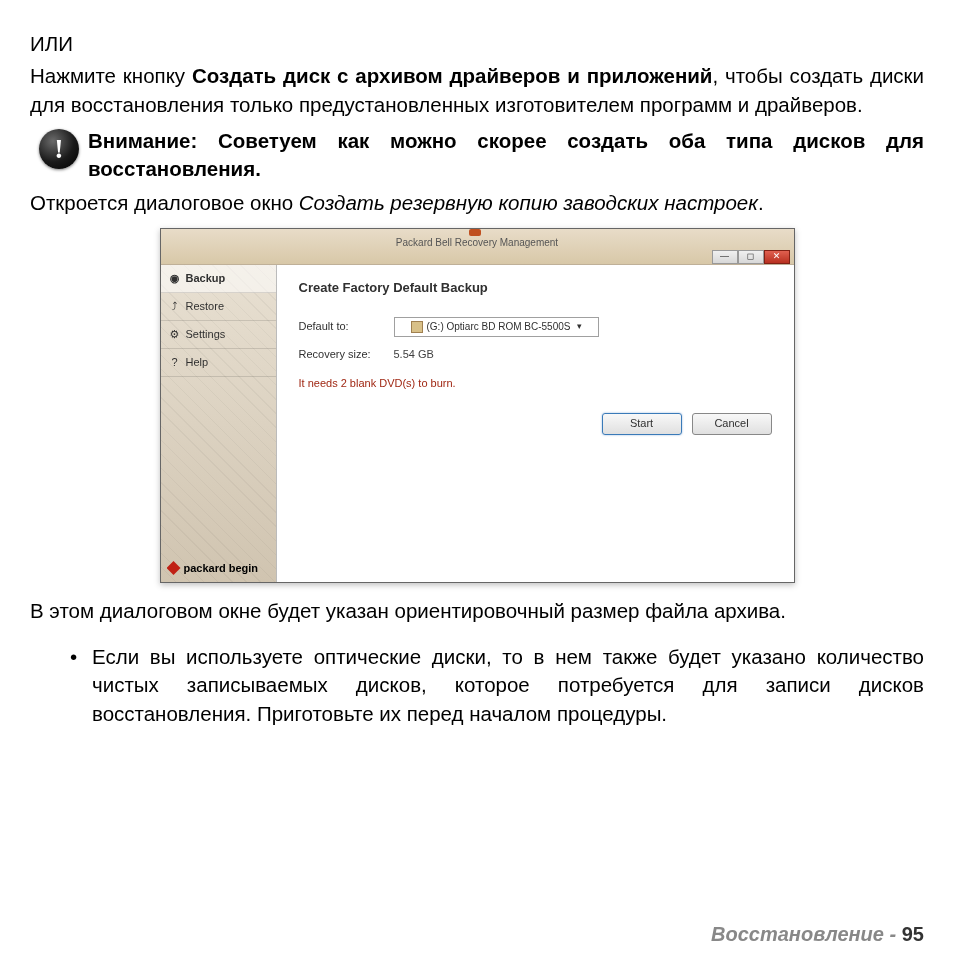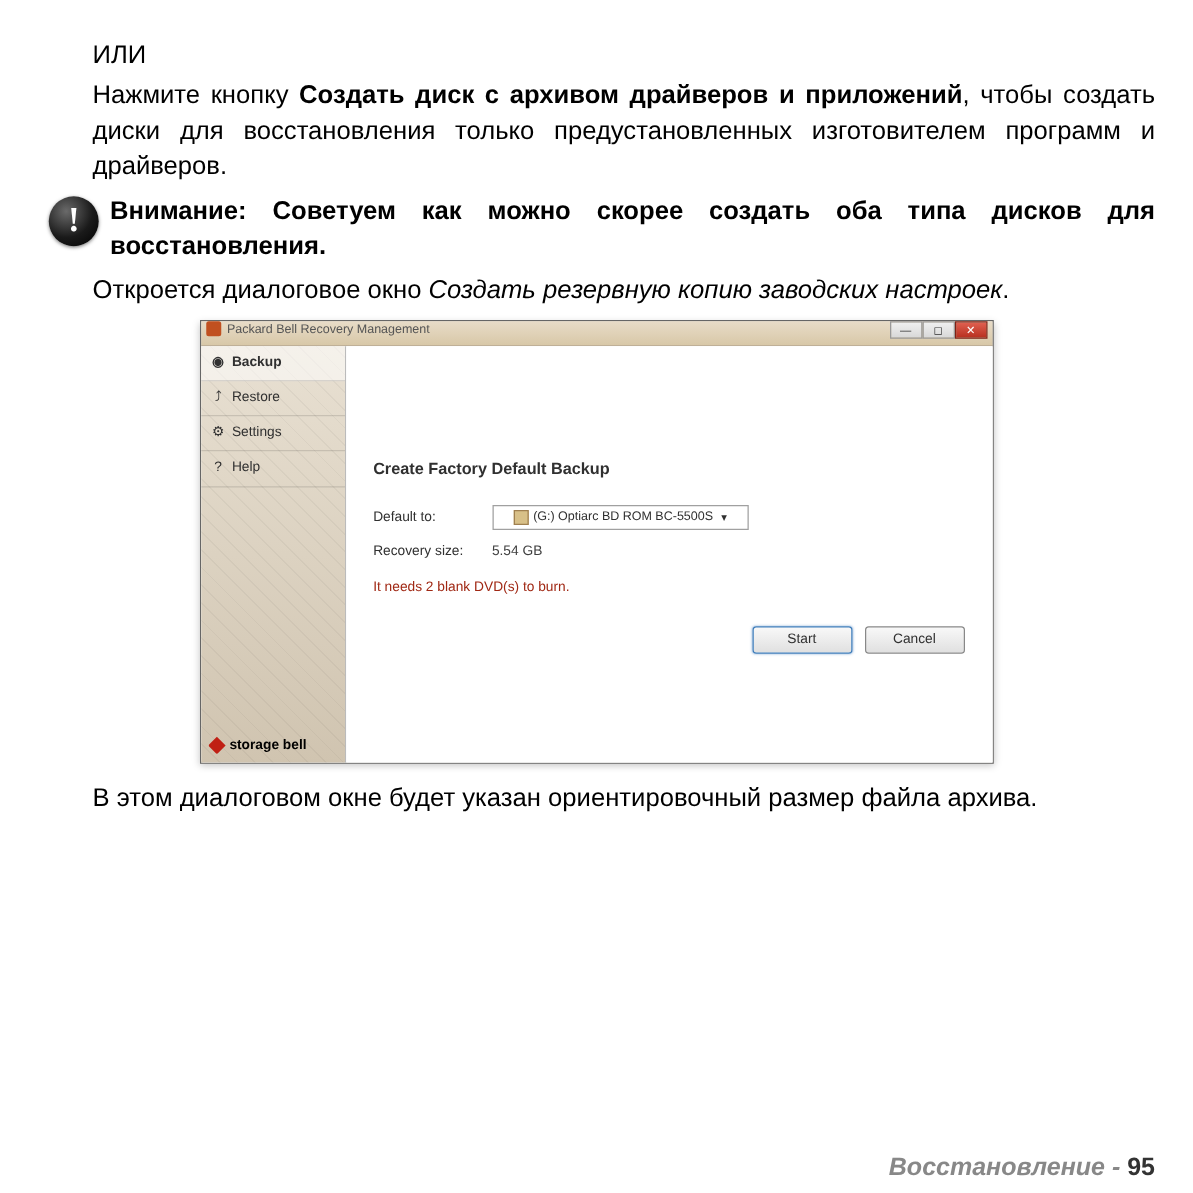--- a/index.html
+++ b/index.html
@@ -9,21 +9,21 @@
     background: #ffffff;
     font-family: Arial, Helvetica, sans-serif;
     color: #000000;
     position: relative;
   }
   .doc-text {
     padding: 30px 30px 0 30px;
     font-size: 20.5px;
     line-height: 1.38;
   }
-  .doc-text p { margin-bottom: 4px; margin-left: 44px; }
+  .doc-text p { margin-bottom: 4px; }
   .p-justify { text-align: justify; }
   .bold { font-weight: bold; }
   .italic { font-style: italic; }
   .warning-block {
     display: flex;
     align-items: flex-start;
     margin: 8px 0 6px 0;
   }
   .warning-icon-wrap {
     flex: 0 0 58px;
@@ -51,26 +51,27 @@
     height: 355px;
     border: 1px solid #666;
     background: #e8e4de;
     display: flex;
     flex-direction: column;
     box-shadow: 0 2px 6px rgba(0,0,0,0.25);
     font-size: 11px;
     color: #303030;
   }
   .titlebar {
-    height: 20px;
+    height: 36px;
     background: linear-gradient(#e8dcc8, #d8c8a8);
     border-bottom: 1px solid #bfb098;
     display: flex;
-    align-items: flex-start;
+    align-items: center;
     padding: 0 4px;
+    flex-direction: column;
   }
   .titlebar .t-icon {
     width: 12px; height: 12px;
     background: #c05020;
     border-radius: 2px;
     margin-right: 5px;
   }
   .titlebar .t-title { font-size: 10px; color: #555; }
   .titlebar .win-btns { margin-left: auto; display: flex; gap: 0; }
   .win-btn {
@@ -116,21 +117,20 @@
     width:14px; height:14px;
     background:#c02014;
     clip-path: polygon(50% 0, 100% 50%, 50% 100%, 0 50%);
   }
   .main-panel {
     flex:1;
     background:#fff;
     padding: 14px 22px 12px 22px;
     display:flex;
     flex-direction:column;
-    justify-content:center;
   }
   .panel-title { font-size: 13px; font-weight: bold; margin-bottom: 20px; }
   .form-row { display:flex; margin-bottom:10px; font-size:11px; align-items:center; }
   .form-label { width: 95px; }
   .form-val { color:#404040; }
   .dropdown {
     width: 205px; height: 20px;
     border: 1px solid #a0a0a0;
     background:#fff;
     display:flex; align-items:center;
@@ -220,21 +220,21 @@
           <div class="side-item">
             <span class="side-icon">⚙</span>
             <span>Settings</span>
           </div>
           <div class="side-item">
             <span class="side-icon">?</span>
             <span>Help</span>
           </div>
           <div class="brand">
             <div class="brand-logo"></div>
-            <span>storage bell</span>
+            <span>packard begin</span>
           </div>
         </div>
         <div class="main-panel">
           <div class="panel-title">Create Factory Default Backup</div>
 
           <div class="form-row">
             <div class="form-label">Default to:</div>
             <div class="dropdown">
               <span class="dd-icon"></span>
               <span>(G:) Optiarc  BD ROM BC-5500S</span>
@@ -255,18 +255,21 @@
             <div class="btn default">Start</div>
             <div class="btn">Cancel</div>
           </div>
         </div>
       </div>
     </div>
   </div>
 
   <p class="p-after">В этом диалоговом окне будет указан ориентировочный размер файла архива.</p>
 
+  <ul class="bullet">
+    <li>Если вы используете оптические диски, то в нем также будет указано количество чистых записываемых дисков, которое потребуется для записи дисков восстановления. Приготовьте их перед началом процедуры.</li>
+  </ul>
 </div>
 
 <div class="footer">
   <span>Восстановление -</span>
   <span class="pnum">95</span>
 </div>
 
 </body></html>

